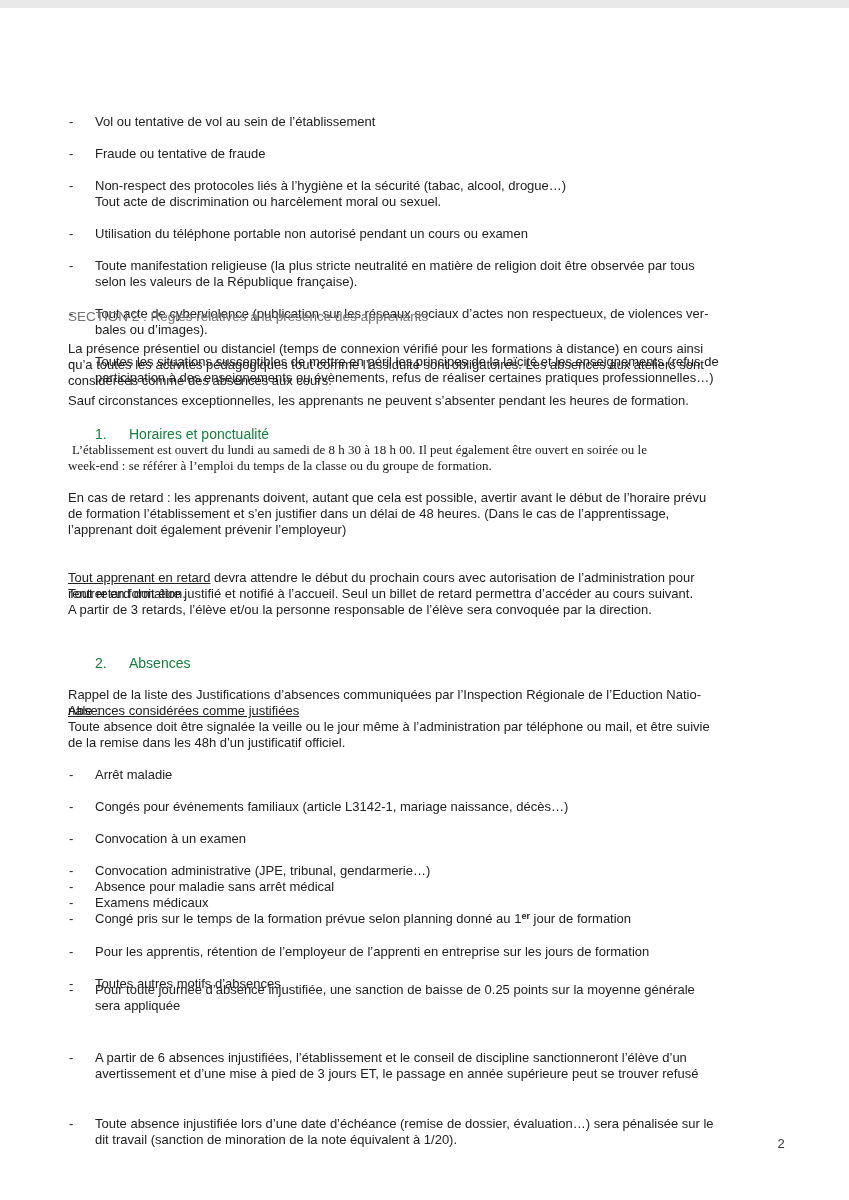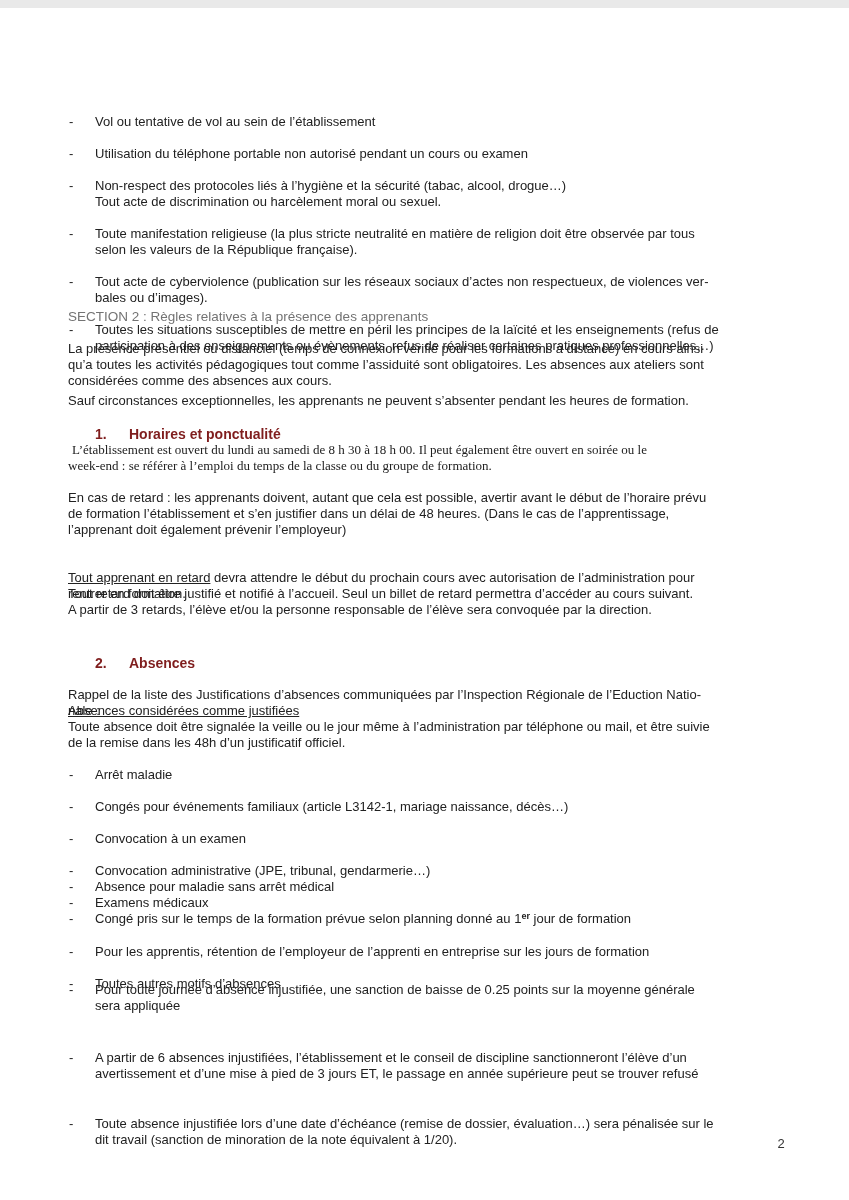--- a/index.html
+++ b/index.html
@@ -24,42 +24,43 @@
   .li {
     position:relative;
     padding-left:27px;
   }
   .li::before {
     content:"-";
     position:absolute;
     left:1px; top:0;
   }
   .h-section { font-weight:normal; font-size:13.5px; color:#737373; }
-  .h-sub { font-weight:bold; font-size:14px; color:#7f1d1d; padding-left:27px; white-space:normal; }
+  .h-sub { font-weight:normal; font-size:14px; color:#15803d; padding-left:27px; white-space:normal; }
   .hnum { display:inline-block; width:34px; }
   .u { text-decoration:underline; }
   .ind4 { text-indent:4px;font-family:Liberation Serif, serif; }
   .sup { position:relative; top:-4px; font-size:9px; font-weight:bold; }
   .page-num {
     position:absolute;
     left:766px; top:1128px;
     width:30px; text-align:center;
     color:#333333;
   }
 </style>
 </head>
 <body>
 
 <div class="page">
 
   <div class="blk" style="top:90px">
     <div class="li"><span>Vol ou tentative de vol au sein de l’établissement</span></div>
-    <div class="li"><span>Utilisation du téléphone portable non autorisé pendant un cours ou examen</span></div>
+    <div class="li"><span>Fraude ou tentative de fraude</span></div>
     <div class="li"><span>Non-respect des protocoles liés à l’hygiène et la sécurité (tabac, alcool, drogue…)
 Tout acte de discrimination ou harcèlement moral ou sexuel.</span></div>
+    <div class="li"><span>Utilisation du téléphone portable non autorisé pendant un cours ou examen</span></div>
     <div class="li"><span>Toute manifestation religieuse (la plus stricte neutralité en matière de religion doit être observée par tous
 selon les valeurs de la République française).</span></div>
     <div class="li"><span>Tout acte de cyberviolence (publication sur les réseaux sociaux d’actes non respectueux, de violences ver-
 bales ou d’images).</span></div>
     <div class="li"><span>Toutes les situations susceptibles de mettre en péril les principes de la laïcité et les enseignements (refus de
 participation à des enseignements ou évènements, refus de réaliser certaines pratiques professionnelles…)</span></div>
   </div>
 
   <div class="blk h-section" style="top:301px">SECTION 2 : Règles relatives à la présence des apprenants</div>
 

